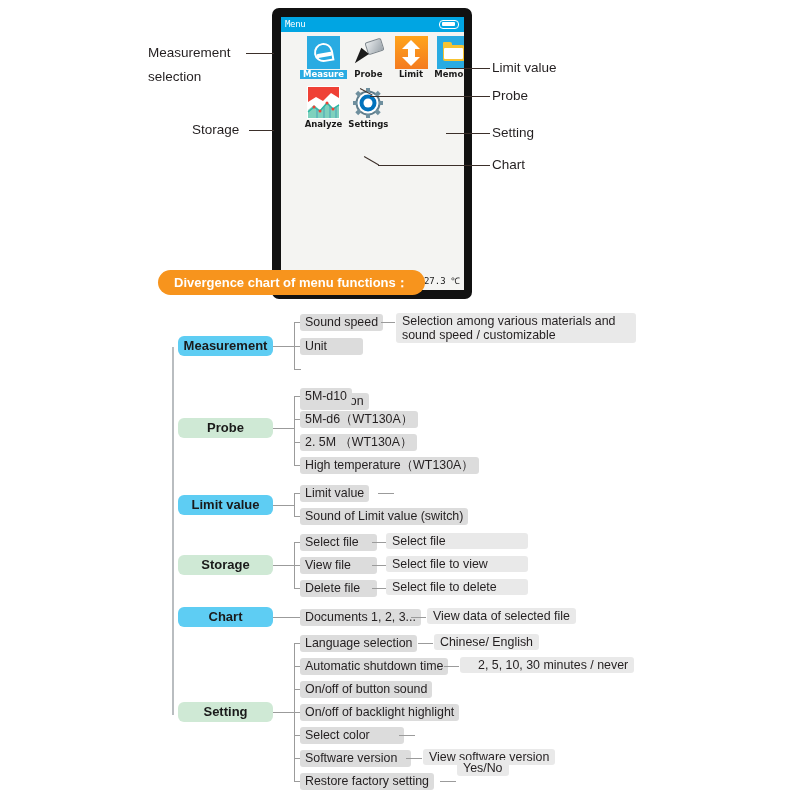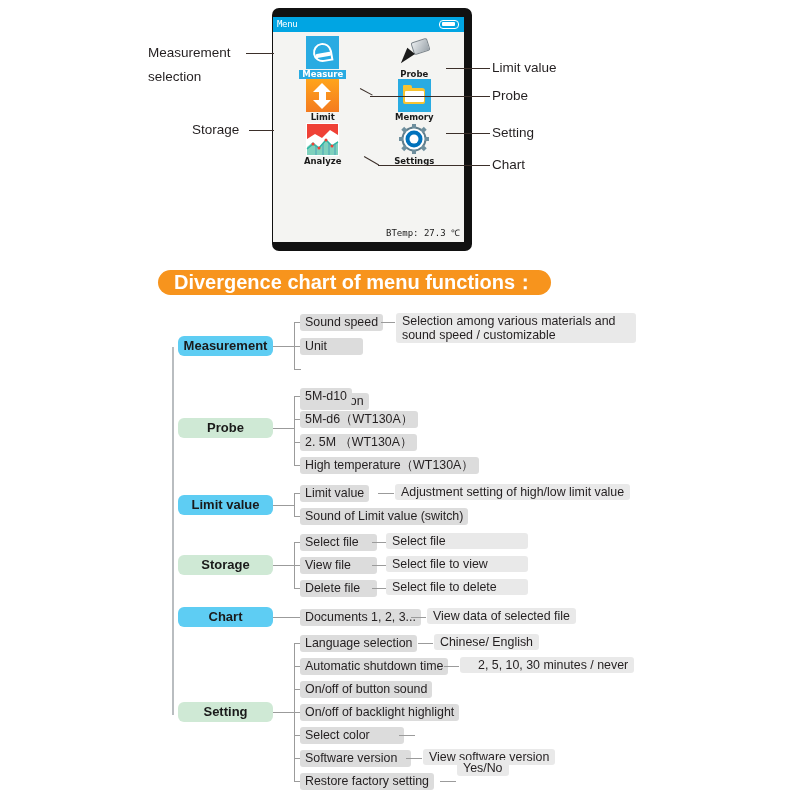--- a/index.html
+++ b/index.html
@@ -8,25 +8,25 @@
     background:#ffffff;
     font-family:"Liberation Sans", sans-serif;
     position:relative;
     overflow:hidden;
     color:#231f20;
   }
   .abs{position:absolute;}
 
   
   #device{
-    left:272px;top:8px;width:200px;height:243px;
+    left:272px;top:8px;width:200px;height:291px;
     background:#111111;
     border-radius:7px;
     box-sizing:border-box;
-    padding:9px 8px 9px 1px;
+    padding:9px 8px 9px 9px;
   }
   #device-screen{
     width:100%;height:100%;
     background:#f4f4f2;
     position:relative;
     overflow:hidden;
   }
   #status-bar{
     height:15px;background:#00a5e3;
     display:flex;align-items:center;justify-content:space-between;
@@ -40,22 +40,23 @@
   #battery{
     width:20px;height:9px;border:1.4px solid #ffffff;border-radius:4px;
     position:relative;box-sizing:border-box;
   }
   #battery:after{
     content:"";position:absolute;left:1.5px;top:1.2px;
     width:13px;height:3.6px;background:#ffffff;border-radius:1px;
   }
 
   #icon-grid{
-    position:absolute;left:0;top:19px;width:100%;
-    display:grid;grid-template-columns:repeat(2,1fr);
+    position:absolute;left:15px;top:19px;width:100%;
+    display:grid;grid-template-columns:repeat(4,1fr);
+    row-gap:7px;
     padding:0 4px;box-sizing:border-box;
   }
   .icon-cell{display:flex;flex-direction:column;align-items:center;}
   .icon-art{width:33px;height:33px;position:relative;}
   .icon-label{
     font-size:8.5px;font-weight:bold;
     font-family:"DejaVu Sans", sans-serif;
     color:#1a1a1a;margin-top:1px;line-height:1.1;
     white-space:nowrap;
   }
@@ -143,21 +144,21 @@
   }
   .leader{background:#3b2f2a;height:1.4px;}
 
   
   #banner{
     left:158px;top:270px;
     background:#f7941d;
     border-radius:13px;
     height:25px;line-height:25px;
     padding:0 16px;
-    color:#ffffff;font-weight:bold;font-size:20px;
+    color:#ffffff;font-weight:bold;font-size:13px;
     white-space:nowrap;
   }
 
   
   #tree{left:0;top:300px;width:800px;height:500px;}
   #spine{left:172px;top:347px;width:1.6px;height:368px;background:#b9bdc0;}
 
   .root{
     position:absolute;height:20px;line-height:20px;
     border-radius:6px;
@@ -341,21 +342,20 @@
   <div class="leaf" style="left:300px;top:157px;">High temperature（WT130A）</div>
 
   <div class="root blue" style="left:178px;top:195px;">Limit value</div>
   <div class="hline" style="left:273px;top:205px;width:22px;"></div>
   <div class="vline" style="left:294px;top:193px;height:24px;"></div>
   <div class="hline" style="left:294px;top:193px;width:7px;"></div>
   <div class="hline" style="left:294px;top:216px;width:7px;"></div>
 
   <div class="leaf" style="left:300px;top:185px;">Limit value</div>
   <div class="hline" style="left:378px;top:193px;width:16px;"></div>
-  <div class="desc" style="left:395px;top:184px;">Adjustment setting of high/low limit value</div>
 
   <div class="leaf" style="left:300px;top:208px;">Sound of Limit value (switch)</div>
 
   <div class="root green" style="left:178px;top:255px;">Storage</div>
   <div class="hline" style="left:273px;top:265px;width:22px;"></div>
   <div class="vline" style="left:294px;top:242px;height:47px;"></div>
   <div class="hline" style="left:294px;top:242px;width:7px;"></div>
   <div class="hline" style="left:294px;top:265px;width:7px;"></div>
   <div class="hline" style="left:294px;top:288px;width:7px;"></div>
 

